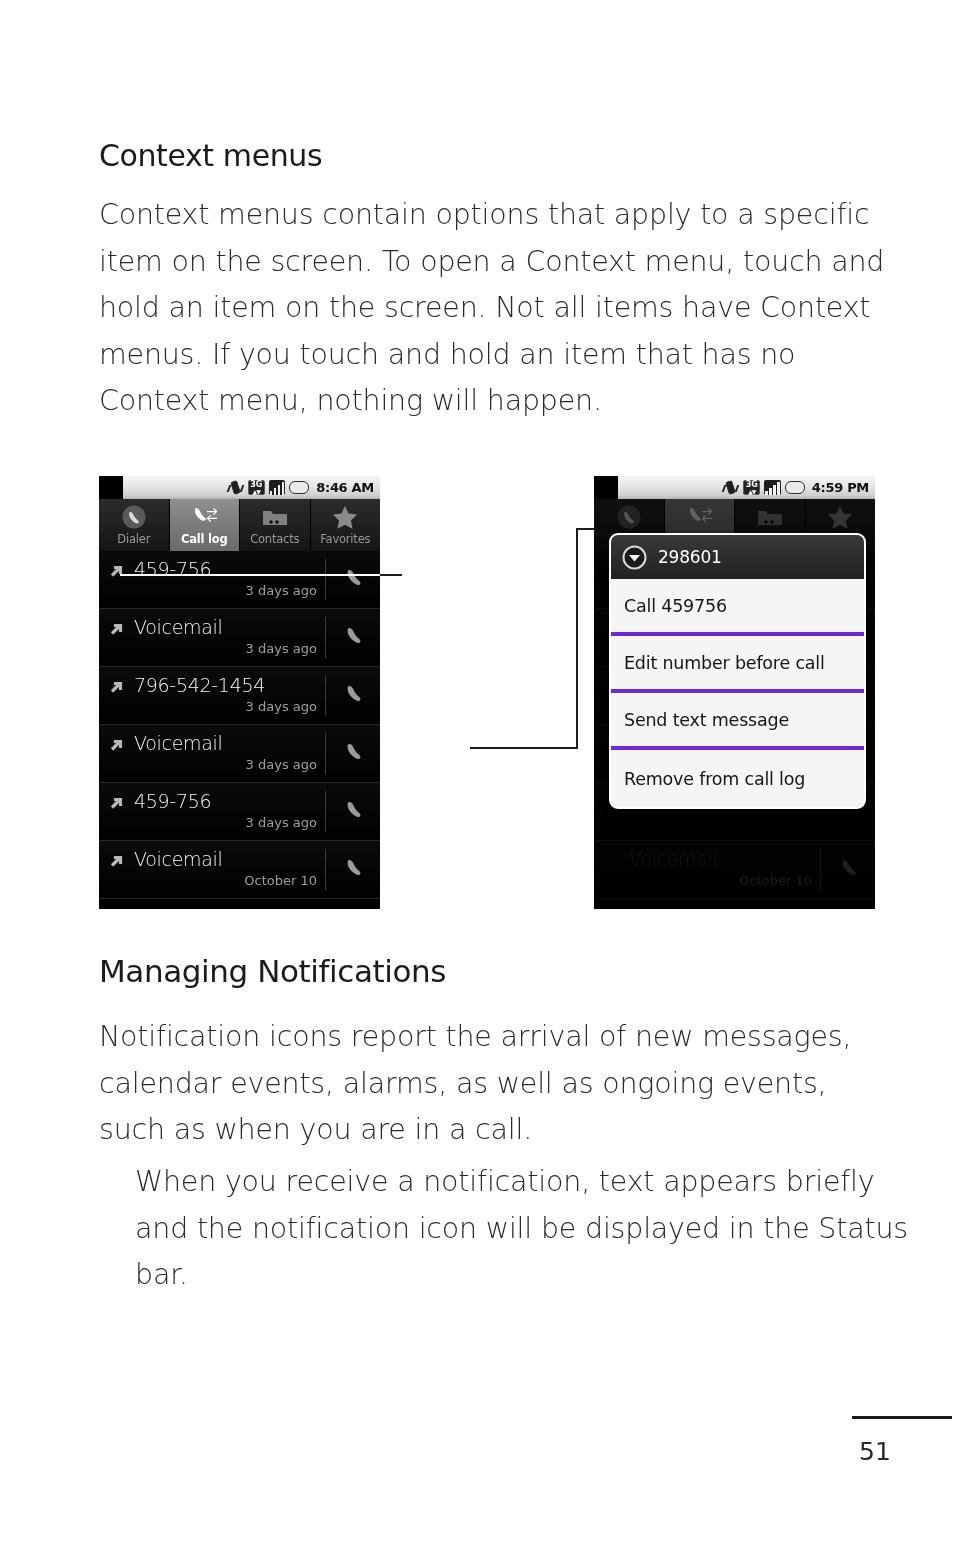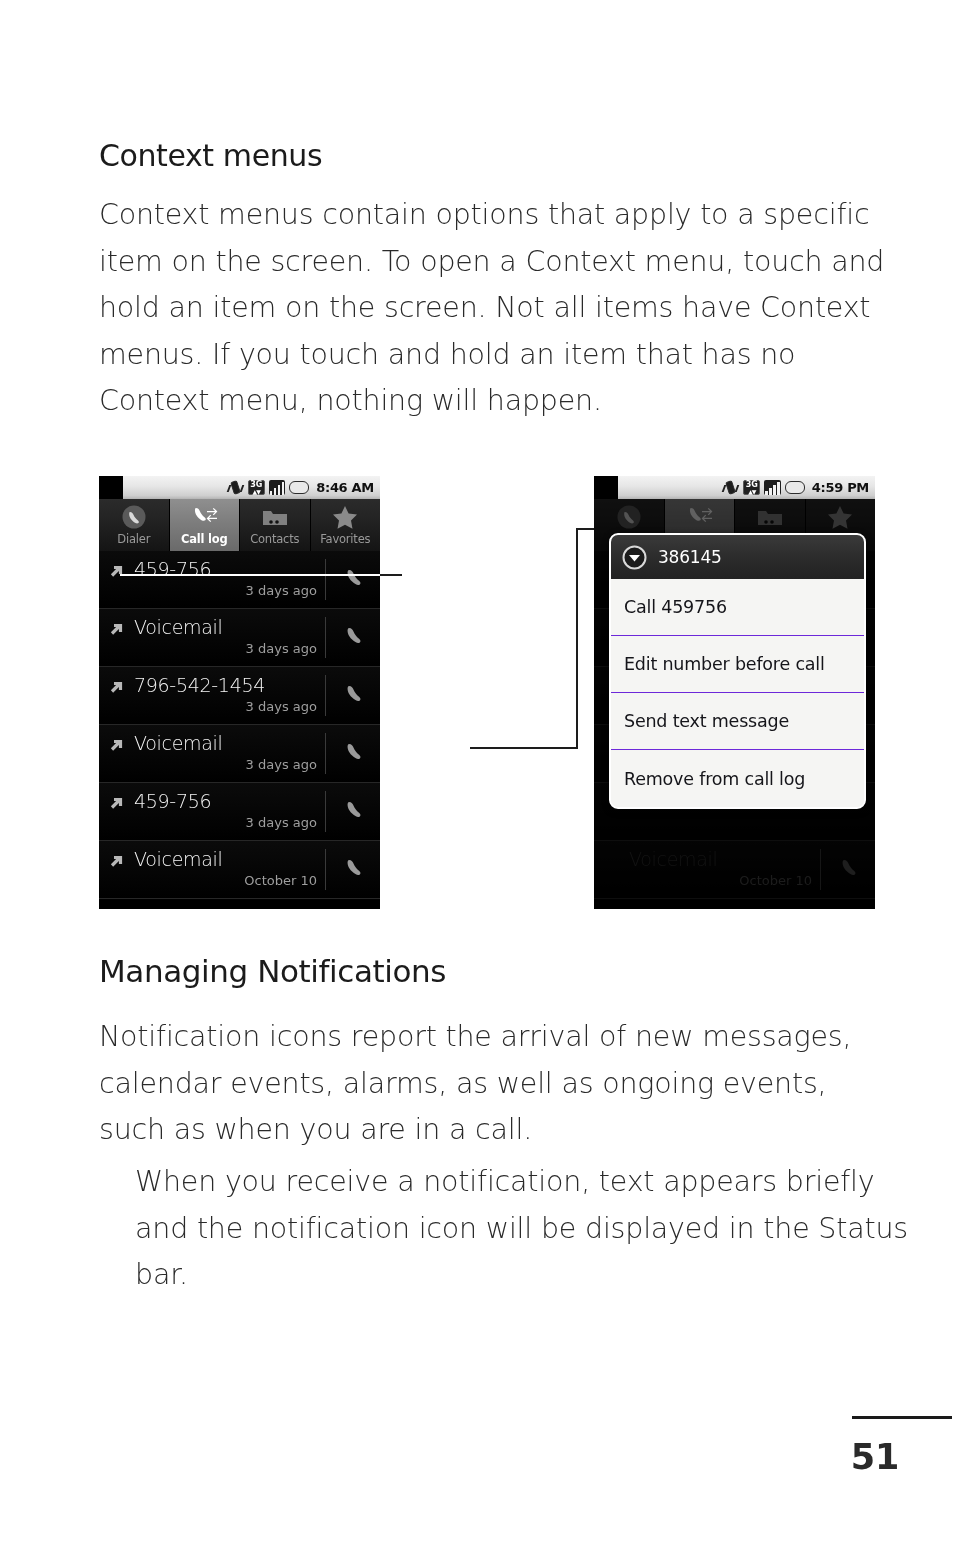--- a/index.html
+++ b/index.html
@@ -273,41 +273,41 @@
   }
   .ctx-item {
     height: 57px;
     display: flex;
     align-items: center;
     padding-left: 13px;
     box-sizing: border-box;
     font-family: "DejaVu Sans", sans-serif;
     font-size: 17.5px;
     color: #15151a;
-    border-bottom: 1px solid #6d28d9;
+    border-bottom: 4px solid #6d28d9;
     letter-spacing: -0.2px;
     background: #f5f5f3;
   }
   .ctx-item:last-child { border-bottom: none; }
 
   
   #footer-rule {
     position: absolute;
     left: 852px; top: 1416px;
     width: 100px; height: 2.5px;
     background: #1a1a1a;
   }
   #page-number {
     position: absolute;
     left: 820px; top: 1437px;
     width: 110px;
     text-align: center;
     font-family: "DejaVu Sans", sans-serif;
-    font-weight: 700;
-    font-size: 35px;
+    font-weight: 400;
+    font-size: 25px;
     color: #2a2a2a;
   }
 </style>
 </head>
 <body>
 
 <div class="page">
 
   <div class="h2" id="heading-context-menus">Context menus</div>
 
@@ -574,21 +574,21 @@
       <div class="dim-overlay"></div>
 
       <div class="ctx-menu">
         <div class="ctx-header">
           <span class="ctx-header-icon">
             <svg width="25" height="25" viewBox="0 0 25 25">
               <circle cx="12.5" cy="12.5" r="11" fill="#1b1b1b" stroke="#d8d8d8" stroke-width="2"></circle>
               <path d="M7 10h11l-5.5 6.5z" fill="#ffffff"></path>
             </svg>
           </span>
-          <span class="ctx-header-title">386145</span>
+          <span class="ctx-header-title">298601</span>
         </div>
         <div class="ctx-item">Call 459756</div>
         <div class="ctx-item">Edit number before call</div>
         <div class="ctx-item">Send text message</div>
         <div class="ctx-item">Remove from call log</div>
       </div>
 
     </div>
   </div>
 

